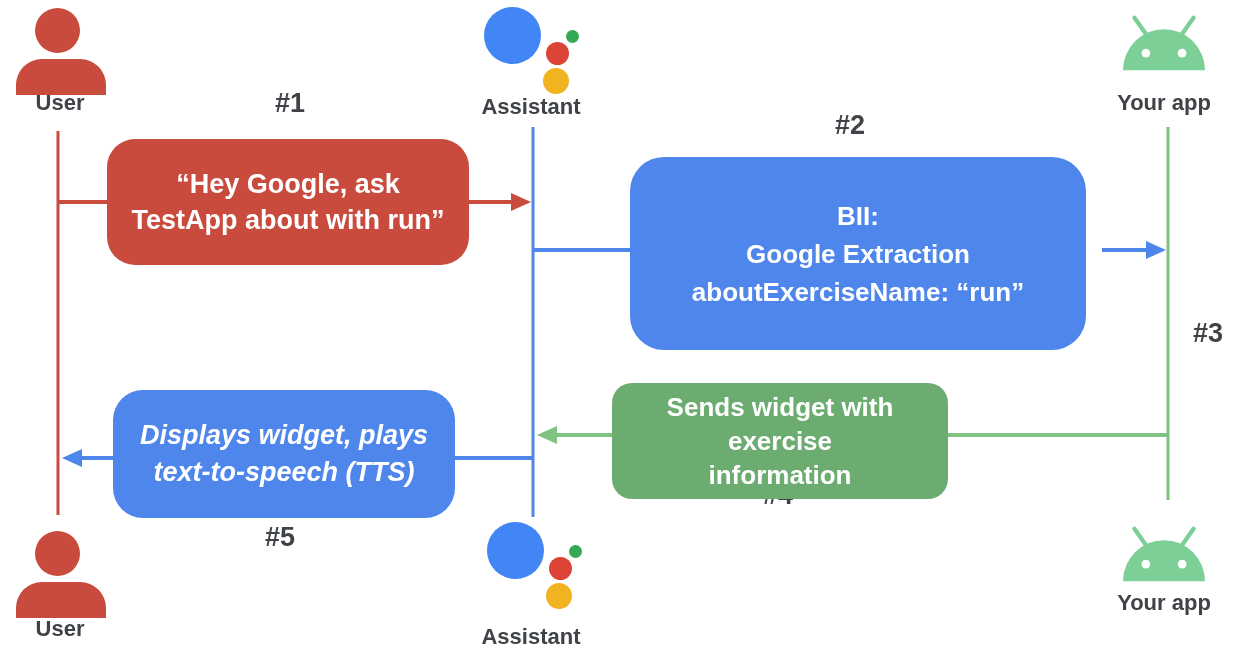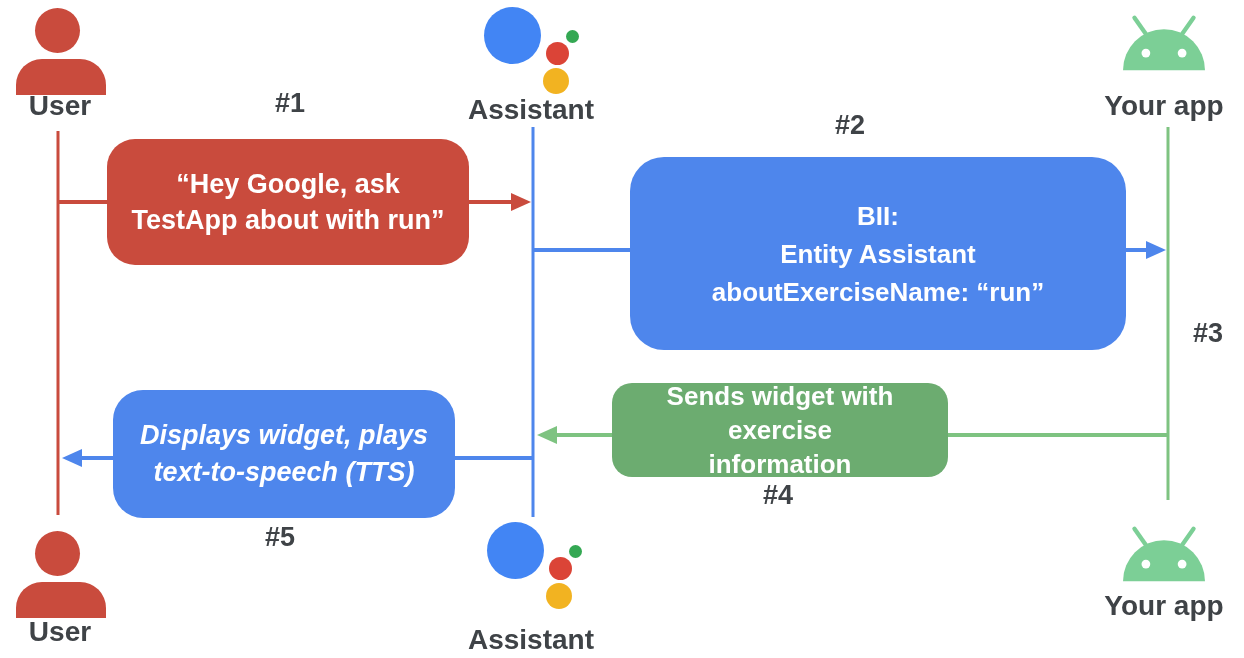--- a/index.html
+++ b/index.html
@@ -18,32 +18,32 @@
   body{background:#ffffff;font-family:"Liberation Sans","DejaVu Sans",sans-serif;}
   .stage{position:relative;width:1244px;height:658px;background:#fff;overflow:hidden;}
   svg.overlay{position:absolute;left:0;top:0;width:1244px;height:658px;pointer-events:none;}
   .lifeline{stroke-width:3;fill:none;}
   .conn{stroke-width:4;fill:none;}
   .st-red{stroke:var(--red);}  .fl-red{fill:var(--red);}
   .st-blue{stroke:var(--blue);} .fl-blue{fill:var(--blue);}
   .st-green{stroke:var(--line-green);} .fl-green{fill:var(--line-green);}
 
   .actor-label{position:absolute;transform:translateX(-50%);color:var(--label);
-    font-size:28px;font-weight:bold;white-space:nowrap;}
+    font-size:22px;font-weight:bold;white-space:nowrap;}
   .step-tag{position:absolute;transform:translateX(-50%);color:var(--label);
     font-size:27px;font-weight:bold;white-space:nowrap;}
 
   .msg-box{position:absolute;display:flex;flex-direction:column;align-items:center;
     justify-content:center;color:#ffffff;font-weight:bold;text-align:center;}
   .box-red{background:var(--red);}
   .box-blue{background:var(--blue);}
   .box-green{background:var(--green);}
   #box1{left:107px;top:139px;width:362px;height:126px;border-radius:28px;font-size:27px;line-height:36px;}
-  #box2{left:630px;top:157px;width:496px;height:193px;border-radius:34px;font-size:26px;line-height:38px;}
-  #box4{left:612px;top:383px;width:336px;height:94px;border-radius:20px;font-size:26px;line-height:34px;}
+  #box2{left:630px;top:157px;width:456px;height:193px;border-radius:34px;font-size:26px;line-height:38px;}
+  #box4{left:612px;top:383px;width:336px;height:116px;border-radius:20px;font-size:26px;line-height:34px;}
   #box5{left:113px;top:390px;width:342px;height:128px;border-radius:30px;font-size:27px;line-height:37px;font-style:italic;}
 
   
   .person{position:absolute;width:90px;height:88px;}
   .person .head{position:absolute;left:19px;top:0;width:45px;height:45px;border-radius:50%;background:var(--red);}
   .person .torso{position:absolute;left:0;top:51px;width:90px;height:36px;border-radius:26px 26px 0 0;background:var(--red);}
 
   
   .glogo{position:absolute;width:100px;height:92px;}
   .glogo span{position:absolute;border-radius:50%;}
@@ -114,21 +114,21 @@
   <div class="step-tag" style="left:778px;top:480px;">#4</div>
   <div class="step-tag" style="left:280px;top:522px;">#5</div>
 
   <div id="box1" class="msg-box box-red">
     <div>“Hey Google, ask</div>
     <div>TestApp about with run”</div>
   </div>
 
   <div id="box2" class="msg-box box-blue">
     <div>BII:</div>
-    <div>Entity Assistant</div>
+    <div>Google Extraction</div>
     <div>aboutExerciseName: “run”</div>
   </div>
 
   <div id="box4" class="msg-box box-green">
     <div>Sends widget with exercise</div>
     <div>information</div>
   </div>
 
   <div id="box5" class="msg-box box-blue">
     <div>Displays widget, plays</div>

